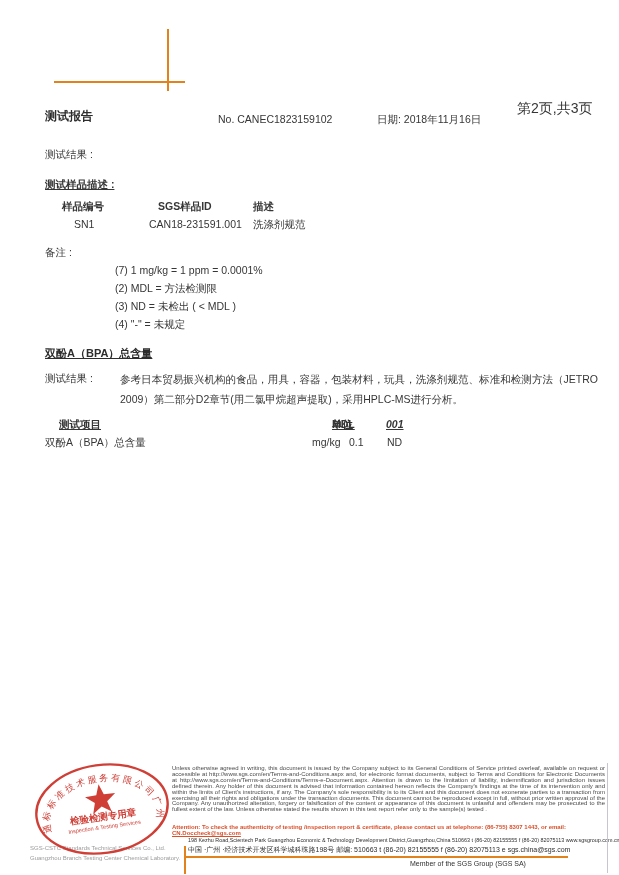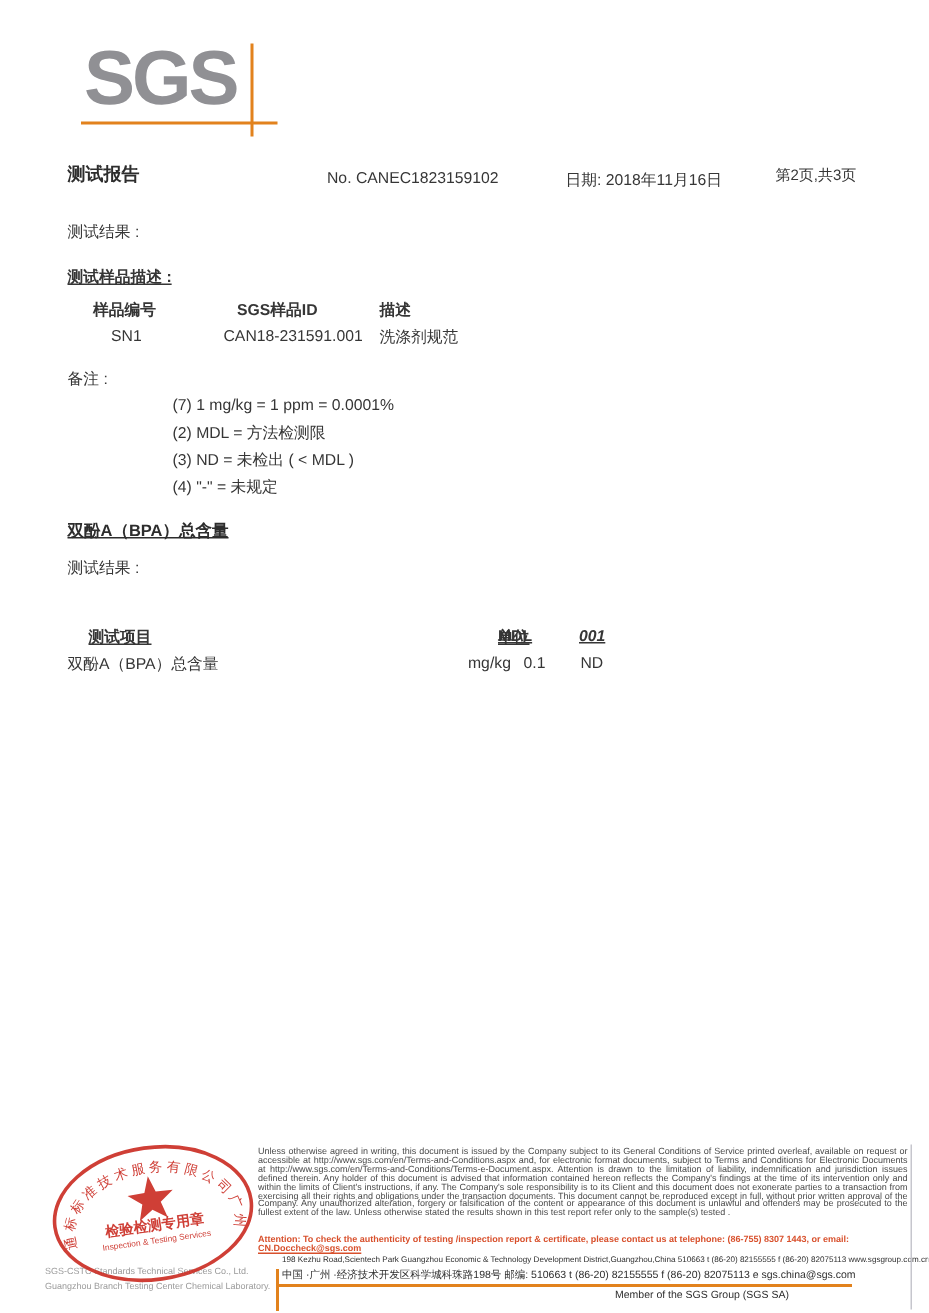--- a/index.html
+++ b/index.html
@@ -13,21 +13,21 @@
   
   .logo-text { left:56px; top:22px; font-size:51px; font-weight:bold;
                color:#909094; letter-spacing:-2px; }
   .logo-vline { left:167px; top:29px; width:2px; height:62px; background:#e2821d; }
   .logo-hline { left:54px; top:81px; width:131px; height:2px; background:#e2821d; }
 
   
   .doc-title  { left:45px;  top:108px; font-size:12px; font-weight:bold; color:#2d2d2d; }
   .report-no  { left:218px; top:113px; font-size:10.5px; }
   .date-label { left:377px; top:113px; font-size:10.5px; }
-  .page-label { left:517px; top:110px; font-size:10px; }
+  .page-label { left:517px; top:100px; font-size:14px; }
 
   
   .fs { font-size:10.5px; }
   .results-label { left:45px; top:148px; }
   .sample-desc-label { left:45px; top:178px; font-weight:bold; text-decoration:underline; }
 
   .sth { top:200px; font-weight:bold; }
   .sth-no   { left:62px;text-align:right; }  .sth-id { left:158px; } .sth-desc { left:253px; }
   .str { top:218px; }
   .str-no   { left:74px; }  .str-id { left:122px;margin-left:27px; } .str-desc { left:253px; }
@@ -62,21 +62,20 @@
   .company1 { left:30px; top:845px; font-size:6px; color:#9b9b9b; white-space:nowrap; }
   .company2 { left:30px; top:855px; font-size:6px; color:#9b9b9b; white-space:nowrap; }
 
   .stamp { left:32px; top:762px; width:140px; height:94px; transform:rotate(-8deg); opacity:0.92; }
 </style>
 </head>
 <body>
 
 <div class="page">
 
-  <div class="abs logo-text">SGS</div>
   <div class="abs logo-vline"></div>
   <div class="abs logo-hline"></div>
 
   <div class="abs doc-title">测试报告</div>
   <div class="abs report-no">No. CANEC1823159102</div>
   <div class="abs date-label">日期: 2018年11月16日</div>
   <div class="abs page-label">第2页,共3页</div>
 
   <div class="abs fs results-label">测试结果 :</div>
   <div class="abs fs sample-desc-label">测试样品描述 :</div>
@@ -89,20 +88,21 @@
   <div class="abs fs str str-desc">洗涤剂规范</div>
 
   <div class="abs fs remarks-label">备注 :</div>
   <div class="abs fs remark remark-0">(7) 1 mg/kg = 1 ppm = 0.0001%</div>
   <div class="abs fs remark remark-1">(2) MDL = 方法检测限</div>
   <div class="abs fs remark remark-2">(3) ND = 未检出 ( &lt; MDL )</div>
   <div class="abs fs remark remark-3">(4) "-" = 未规定</div>
 
   <div class="abs bpa-title">双酚A（BPA）总含量</div>
   <div class="abs fs method-label">测试结果 :</div>
+  <div class="abs method-text">参考日本贸易振兴机构的食品，用具，容器，包装材料，玩具，洗涤剂规范、标准和检测方法（JETRO 2009）第二部分D2章节(用二氯甲烷超声提取)，采用HPLC-MS进行分析。</div>
 
   <div class="abs fs rth rth-item">测试项目</div>
   <div class="abs fs rth rth-unit">单位</div>
   <div class="abs fs rth rth-mdl">MDL</div>
   <div class="abs fs rth rth-001">001</div>
   <div class="abs fs rtr rtr-item">双酚A（BPA）总含量</div>
   <div class="abs fs rtr rtr-unit">mg/kg</div>
   <div class="abs fs rtr rtr-mdl">0.1</div>
   <div class="abs fs rtr rtr-001">ND</div>
 

